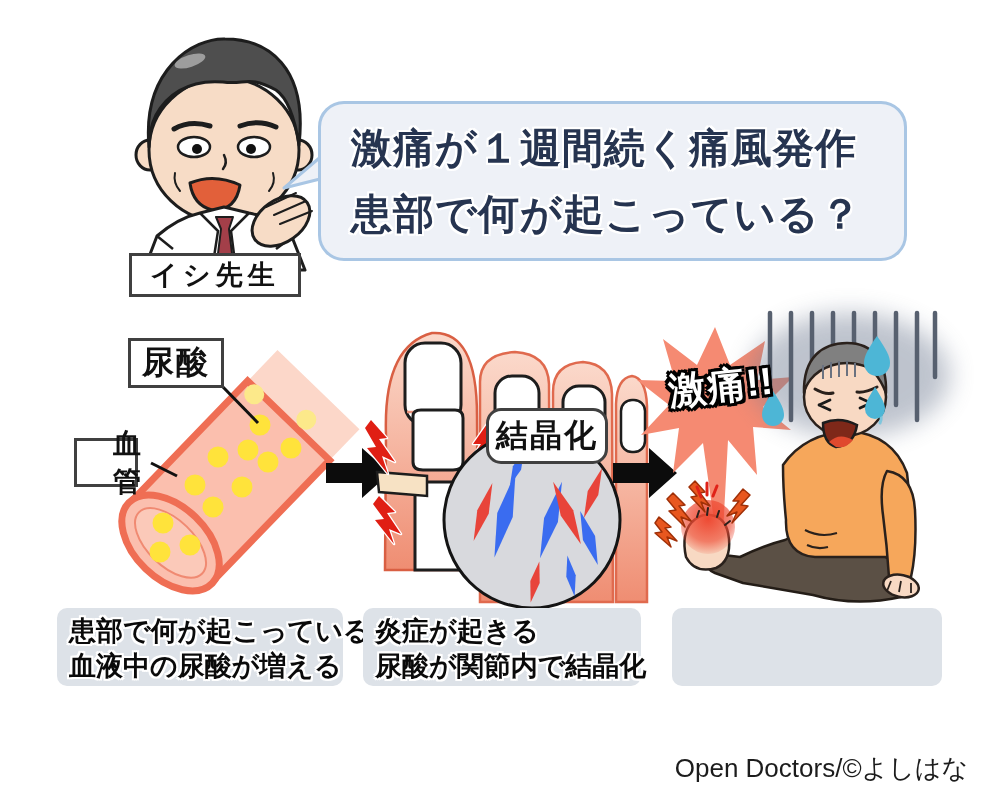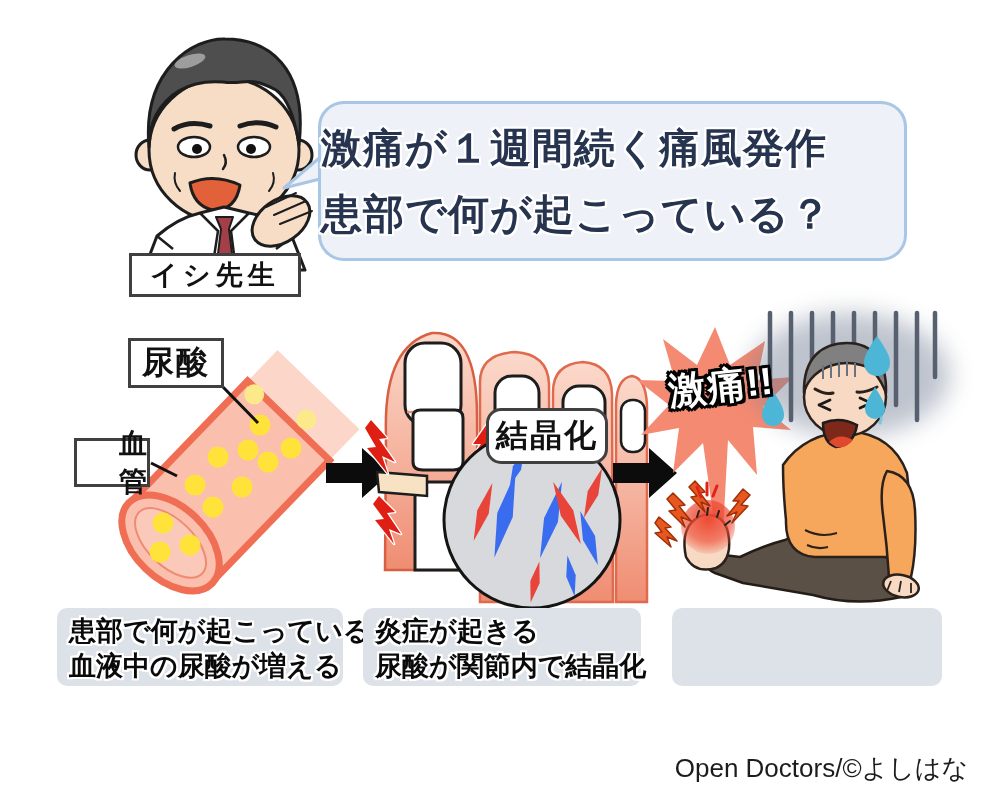--- a/index.html
+++ b/index.html
@@ -7,39 +7,39 @@
   #stage{position:relative;width:1000px;height:800px;background:#ffffff;overflow:hidden;}
   .abs{position:absolute;}
   svg{display:block;overflow:visible;}
 
   
   .speech-bubble{
     left:318px;top:101px;width:589px;height:160px;
     background:#eef1f7;border:3px solid #a9c6e4;border-radius:26px;
     box-sizing:border-box;z-index:3;
     display:flex;flex-direction:column;justify-content:center;
-    padding-left:0;
+    padding-left:30px;
   }
   .speech-line{
     font-size:41px;font-weight:700;color:#263450;line-height:66px;
     letter-spacing:1px;white-space:nowrap;
     text-shadow:-2px -2px 0 #fff,2px -2px 0 #fff,-2px 2px 0 #fff,2px 2px 0 #fff,
                 -2px 0 0 #fff,2px 0 0 #fff,0 -2px 0 #fff,0 2px 0 #fff;
   }
   .bubble-tail{left:284px;top:148px;z-index:2;}
 
   
   .tag{
     background:#ffffff;border:3px solid #404040;box-sizing:border-box;
     display:flex;align-items:center;justify-content:center;
     font-weight:700;color:#111111;z-index:6;
   }
   .tag-doctor  {left:129px;top:253px;width:172px;height:44px;font-size:27px;letter-spacing:5px;}
   .tag-uric    {left:128px;top:338px;width:96px;height:50px;font-size:32px;letter-spacing:2px;}
-  .tag-vessel  {left:74px; top:438px;width:76px;height:49px;font-size:28px;letter-spacing:1px;padding-left:43px;}
+  .tag-vessel  {left:74px; top:438px;width:64px;height:49px;font-size:28px;letter-spacing:1px;padding-left:43px;}
   .tag-crystal {left:486px;top:408px;width:122px;height:56px;font-size:32px;letter-spacing:2px;border-radius:15px;}
 
   
   .caption{
     top:608px;height:78px;background:#dde2e8;border-radius:10px;
     box-sizing:border-box;padding:3px 12px 0 12px;z-index:5;
     display:flex;flex-direction:column;justify-content:center;
   }
   .caption-line{
     font-size:27px;font-weight:700;color:#0a0a0a;line-height:35px;white-space:nowrap;

